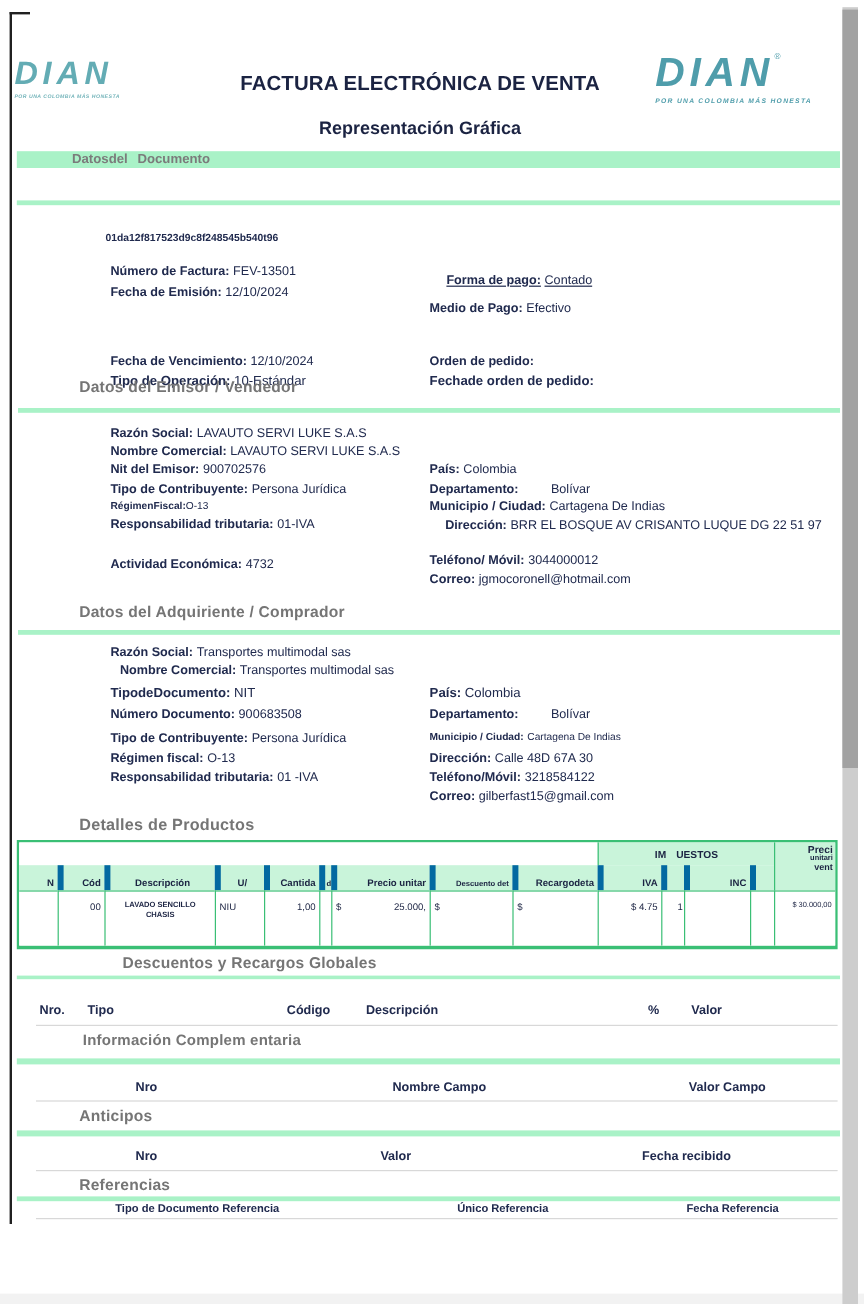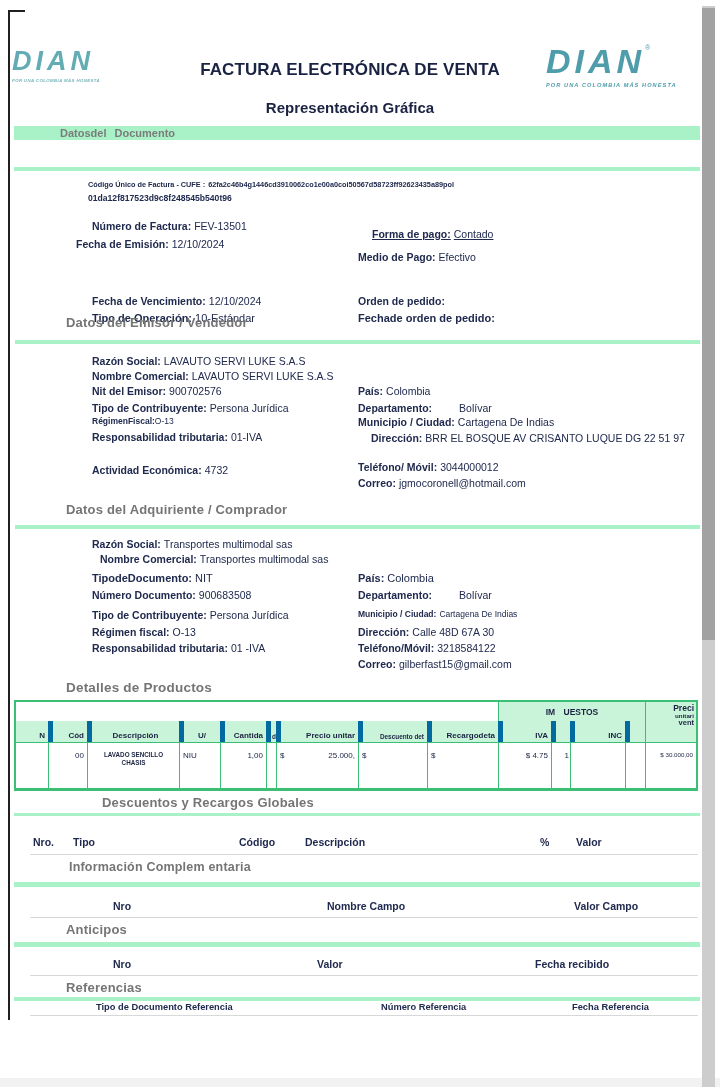--- a/index.html
+++ b/index.html
@@ -101,29 +101,26 @@
     <div class="logo-word"><span>DIAN</span><span class="logo-reg">®</span></div>
     <div class="logo-tag">POR UNA COLOMBIA MÁS HONESTA</div>
   </div>
   <div class="subtitle">Representación Gráfica</div>
 
   <div class="sec-bar">
     <span>Datosdel Documento</span>
   </div>
   <div class="mint" style="left:14px;top:167px;width:686px;height:4px;"></div>
 
-  <div class="cufe1">
-    <span class="lbl" style="font-weight:bold;margin-right:3px;">Código Único de Factura - CUFE :</span><span class="hash">62fa2c46b4g1446cd3910062co1e00a0coi50567d58723ff92623435a89pol</span>
-  </div>
   <div class="cufe2">01da12f817523d9c8f248545b540t96</div>
 
   <div class="field" style="left:92px;top:220px;">
     <span class="lbl">Número de Factura:</span><span class="val">FEV-13501</span>
   </div>
-  <div class="field" style="left:76px;top:238px;">
+  <div class="field" style="left:92px;top:238px;">
     <span class="lbl">Fecha de Emisión:</span><span class="val">12/10/2024</span>
   </div>
   <div class="field" style="left:92px;top:295px;">
     <span class="lbl">Fecha de Vencimiento:</span><span class="val">12/10/2024</span>
   </div>
   <div class="field big" style="left:92px;top:312px;">
     <span class="lbl">Tipo de Operación:</span><span class="val">10-Estándar</span>
   </div>
   <div class="field" style="left:372px;top:228px;text-decoration:underline;">
     <span class="lbl">Forma de pago:</span><span class="val">Contado</span>
@@ -297,18 +294,18 @@
     <span style="left:113px;">Nro</span>
     <span style="left:317px;">Valor</span>
     <span style="left:535px;">Fecha recibido</span>
   </div>
   <div class="gline" style="left:30px;top:975px;width:668px;"></div>
 
   <div class="sec-h" style="left:66px;top:980px;">Referencias</div>
   <div class="mint" style="left:14px;top:997px;width:686px;height:4px;"></div>
   <div class="crow sm" style="top:1002px;">
     <span style="left:96px;">Tipo de Documento Referencia</span>
-    <span style="left:381px;">Número Referencia</span>
+    <span style="left:381px;">Único Referencia</span>
     <span style="left:572px;">Fecha Referencia</span>
   </div>
   <div class="gline" style="left:30px;top:1015px;width:668px;"></div>
 
 </div>
 
 </body></html>

